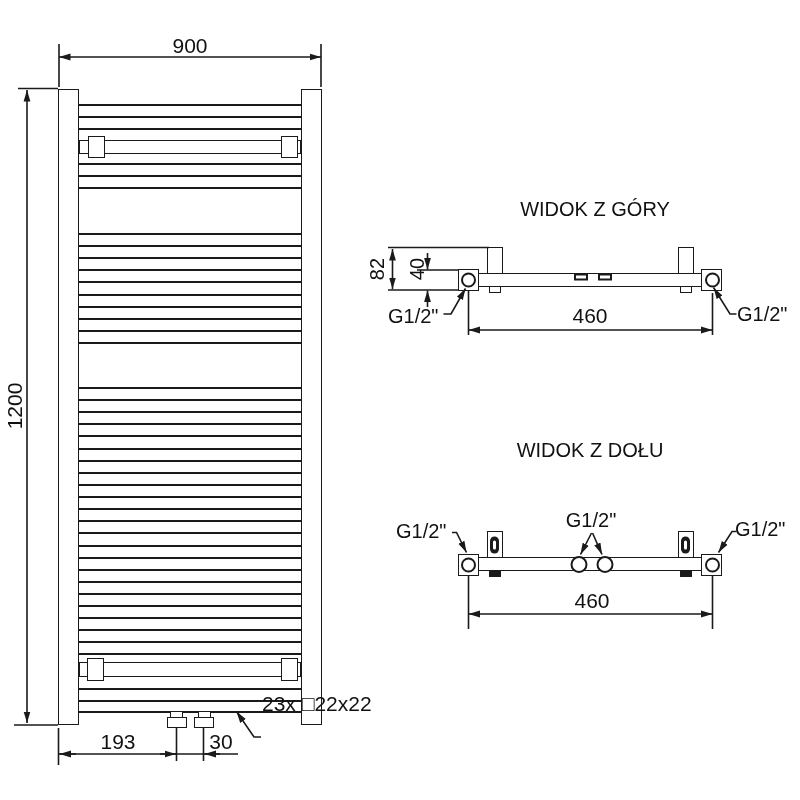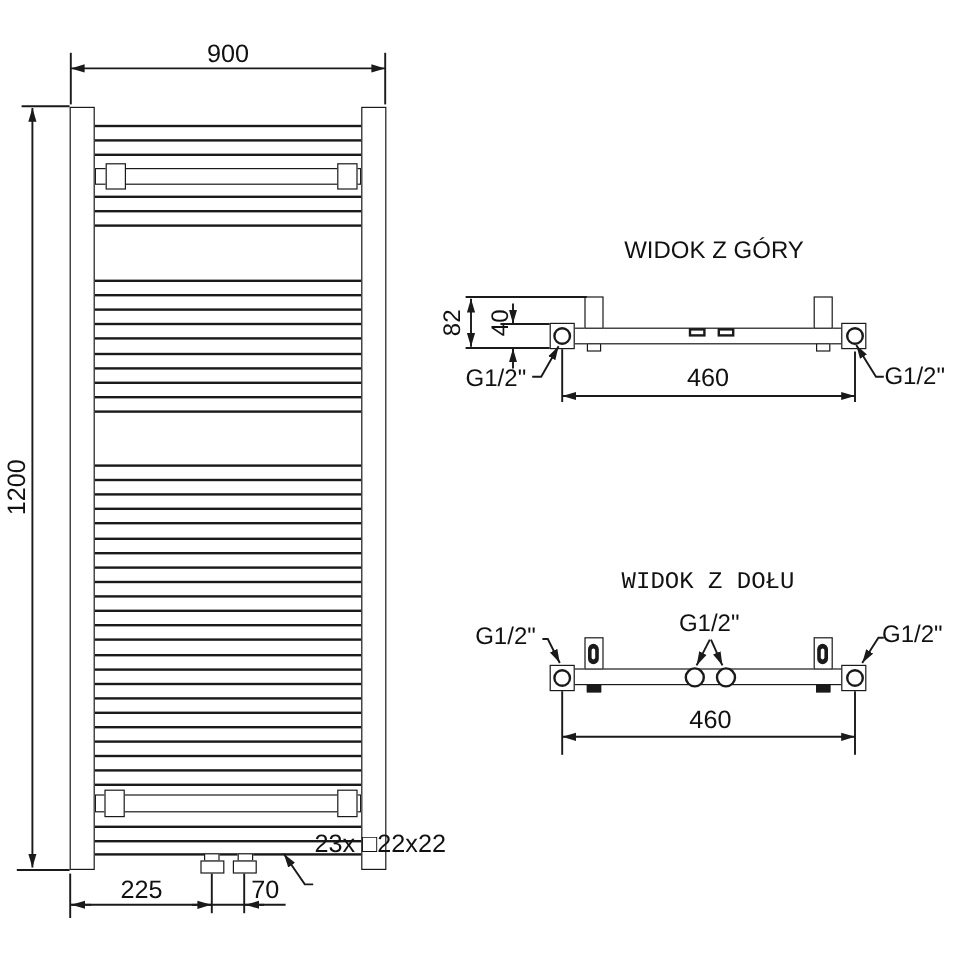--- a/index.html
+++ b/index.html
@@ -80,22 +80,22 @@
     <div class="box" style="left:87px; top:658px; width:17px; height:23px;"></div>
     <div class="box" style="left:281px; top:658px; width:17px; height:23px;"></div>
 
     <div class="box" style="left:170px; top:711px; width:13px; height:7px;"></div>
     <div class="box" style="left:167px; top:717px; width:20px; height:11px;"></div>
     <div class="box" style="left:198px; top:711px; width:13px; height:7px;"></div>
     <div class="box" style="left:194px; top:717px; width:20px; height:11px;"></div>
 
     <div class="lbl ctr" style="left:190px; top:35px;">900</div>
     <div class="lbl rot" style="left:14px; top:406px;">1200</div>
-    <div class="lbl ctr" style="left:118px; top:731px;">225</div>
-    <div class="lbl ctr" style="left:221px; top:731px;">70</div>
+    <div class="lbl ctr" style="left:118px; top:731px;">193</div>
+    <div class="lbl ctr" style="left:221px; top:731px;">30</div>
     <div class="lbl" style="left:262px; top:693px;">23x □22x22</div>
   </div>
 
   <div>
     <div class="lbl ctr sm" style="left:595px; top:199px;">WIDOK Z GÓRY</div>
 
     <div class="box" style="left:478px; top:273px; width:224px; height:14px;"></div>
     <div class="box" style="left:458px; top:269px; width:21px; height:22px;"></div>
     <div class="box" style="left:701px; top:269px; width:21px; height:22px;"></div>
     <div class="box" style="left:487px; top:247px; width:16px; height:27px;"></div>
@@ -104,21 +104,21 @@
     <div class="box" style="left:680px; top:286px; width:12px; height:7px;"></div>
 
     <div class="lbl rot sm" style="left:377px; top:269px;">82</div>
     <div class="lbl rot sm" style="left:417px; top:269px;">40</div>
     <div class="lbl ctr" style="left:590px; top:305px;">460</div>
     <div class="lbl sm" style="left:388px; top:306px;">G1/2"</div>
     <div class="lbl sm" style="left:737px; top:304px;">G1/2"</div>
   </div>
 
   <div>
-    <div class="lbl ctr sm" style="left:590px; top:476px;font-family:Liberation Mono, monospace;">WIDOK Z DOŁU</div>
+    <div class="lbl ctr sm" style="left:590px; top:440px;">WIDOK Z DOŁU</div>
 
     <div class="box" style="left:478px; top:557px; width:224px; height:14px;"></div>
     <div class="box" style="left:458px; top:554px; width:21px; height:22px;"></div>
     <div class="box" style="left:701px; top:554px; width:21px; height:22px;"></div>
     <div class="box" style="left:487px; top:531px; width:16px; height:27px;"></div>
     <div class="box" style="left:678px; top:531px; width:16px; height:27px;"></div>
     <div class="box dark" style="left:489px; top:570px; width:12px; height:7px;"></div>
     <div class="box dark" style="left:680px; top:570px; width:12px; height:7px;"></div>
 
     <div class="lbl ctr sm" style="left:591px; top:510px;">G1/2"</div>

